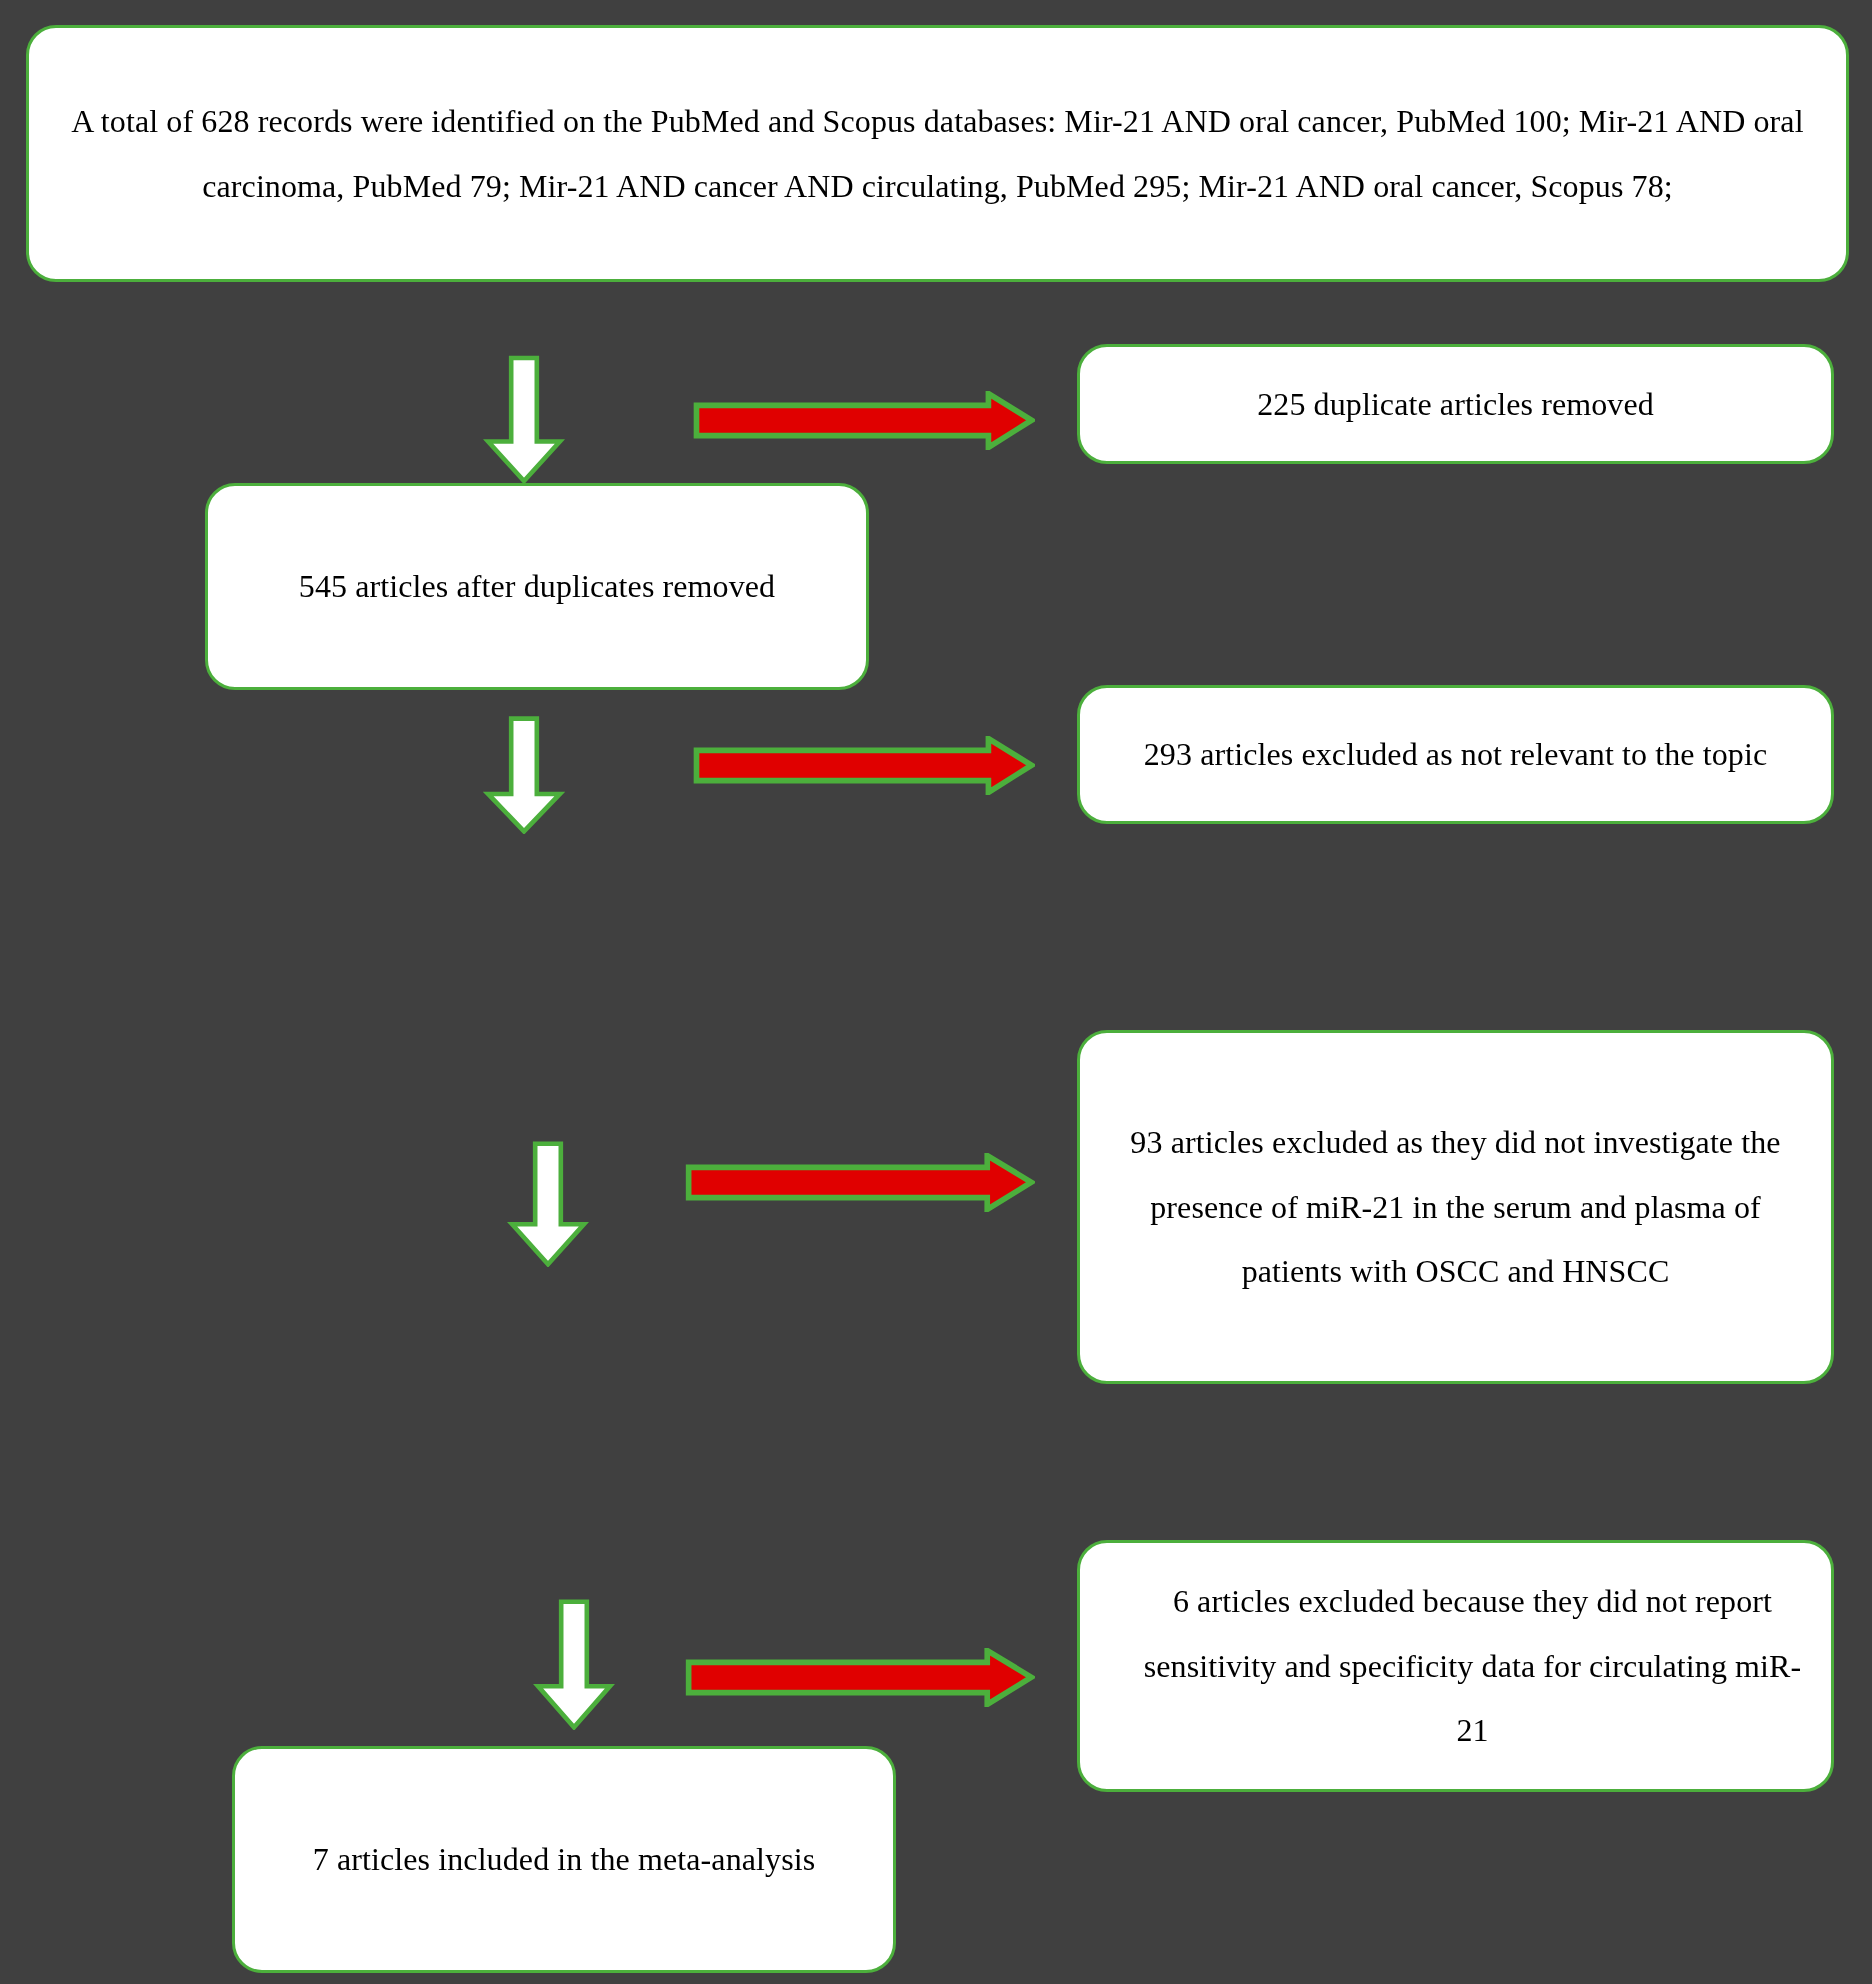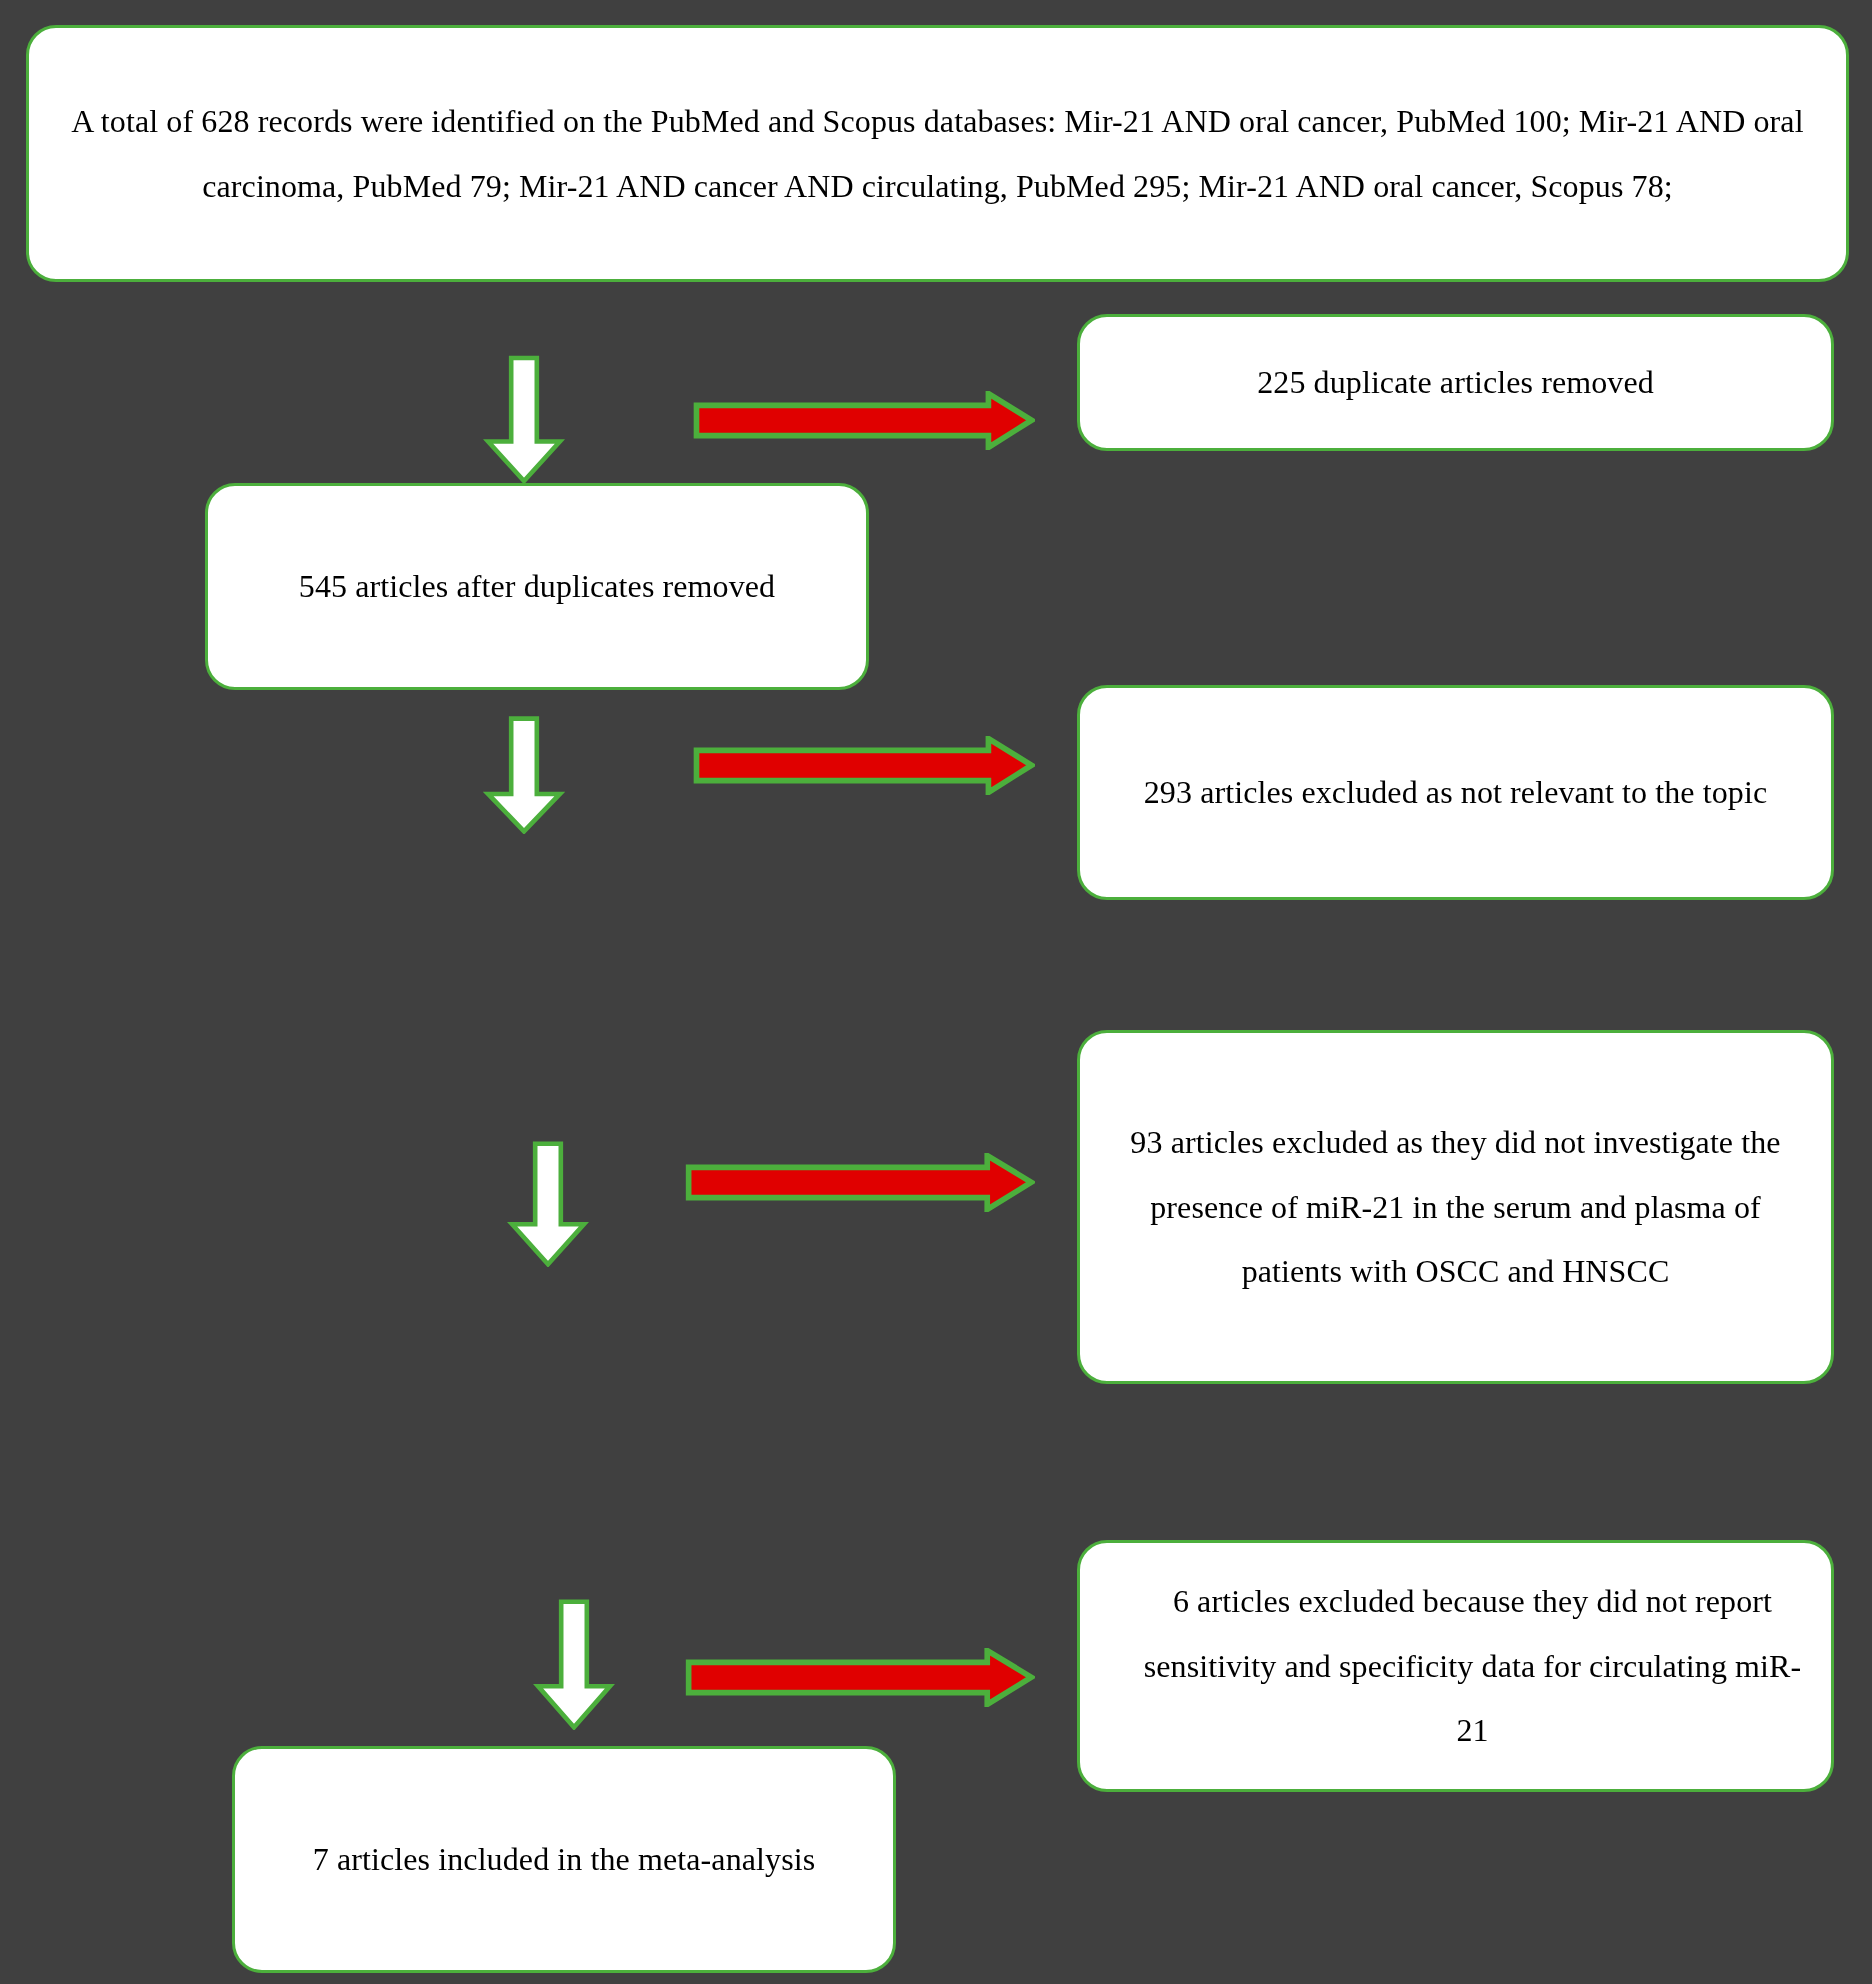--- a/index.html
+++ b/index.html
@@ -71,41 +71,41 @@
       <polygon points="55,5 105,5 105,168 150,168 80,245 10,168 55,168" fill="#ffffff" stroke="#4CAF3C" stroke-width="9" stroke-linejoin="miter"></polygon>
     </svg>
   </div>
 
   <div class="right-arrow" style="left:693px; top:391px; width:342px; height:59px;">
     <svg width="342" height="59" viewBox="0 0 665 115" aria-hidden="true">
       <polygon points="6,28 575,28 575,5 659,57 575,110 575,87 6,87" fill="#E00000" stroke="#4CAF3C" stroke-width="11" stroke-linejoin="miter"></polygon>
     </svg>
   </div>
 
-  <div class="flowbox" style="left:1077px; top:314px; width:757px; height:137px;">
+  <div class="flowbox" style="left:1077px; top:344px; width:757px; height:120px;">
     <div class="txt">225 duplicate articles removed</div>
   </div>
 
   <div class="flowbox" style="left:205px; top:483px; width:664px; height:207px;">
     <div class="txt">545 articles after duplicates removed</div>
   </div>
 
   <div class="down-arrow" style="left:483px; top:716px; width:82px; height:118px;">
     <svg width="82" height="118" viewBox="0 0 160 230" aria-hidden="true">
       <polygon points="55,5 105,5 105,152 150,152 80,225 10,152 55,152" fill="#ffffff" stroke="#4CAF3C" stroke-width="9" stroke-linejoin="miter"></polygon>
     </svg>
   </div>
 
   <div class="right-arrow" style="left:693px; top:736px; width:342px; height:59px;">
     <svg width="342" height="59" viewBox="0 0 665 115" aria-hidden="true">
       <polygon points="6,28 575,28 575,5 659,57 575,110 575,87 6,87" fill="#E00000" stroke="#4CAF3C" stroke-width="11" stroke-linejoin="miter"></polygon>
     </svg>
   </div>
 
-  <div class="flowbox" style="left:1077px; top:685px; width:757px; height:215px;">
+  <div class="flowbox" style="left:1077px; top:685px; width:757px; height:139px;">
     <div class="txt">293 articles excluded as not relevant to the topic</div>
   </div>
 
 
   <div class="down-arrow" style="left:507px; top:1141px; width:82px; height:126px;">
     <svg width="82" height="126" viewBox="0 0 160 245" aria-hidden="true">
       <polygon points="55,5 105,5 105,162 150,162 80,240 10,162 55,162" fill="#ffffff" stroke="#4CAF3C" stroke-width="9" stroke-linejoin="miter"></polygon>
     </svg>
   </div>
 

